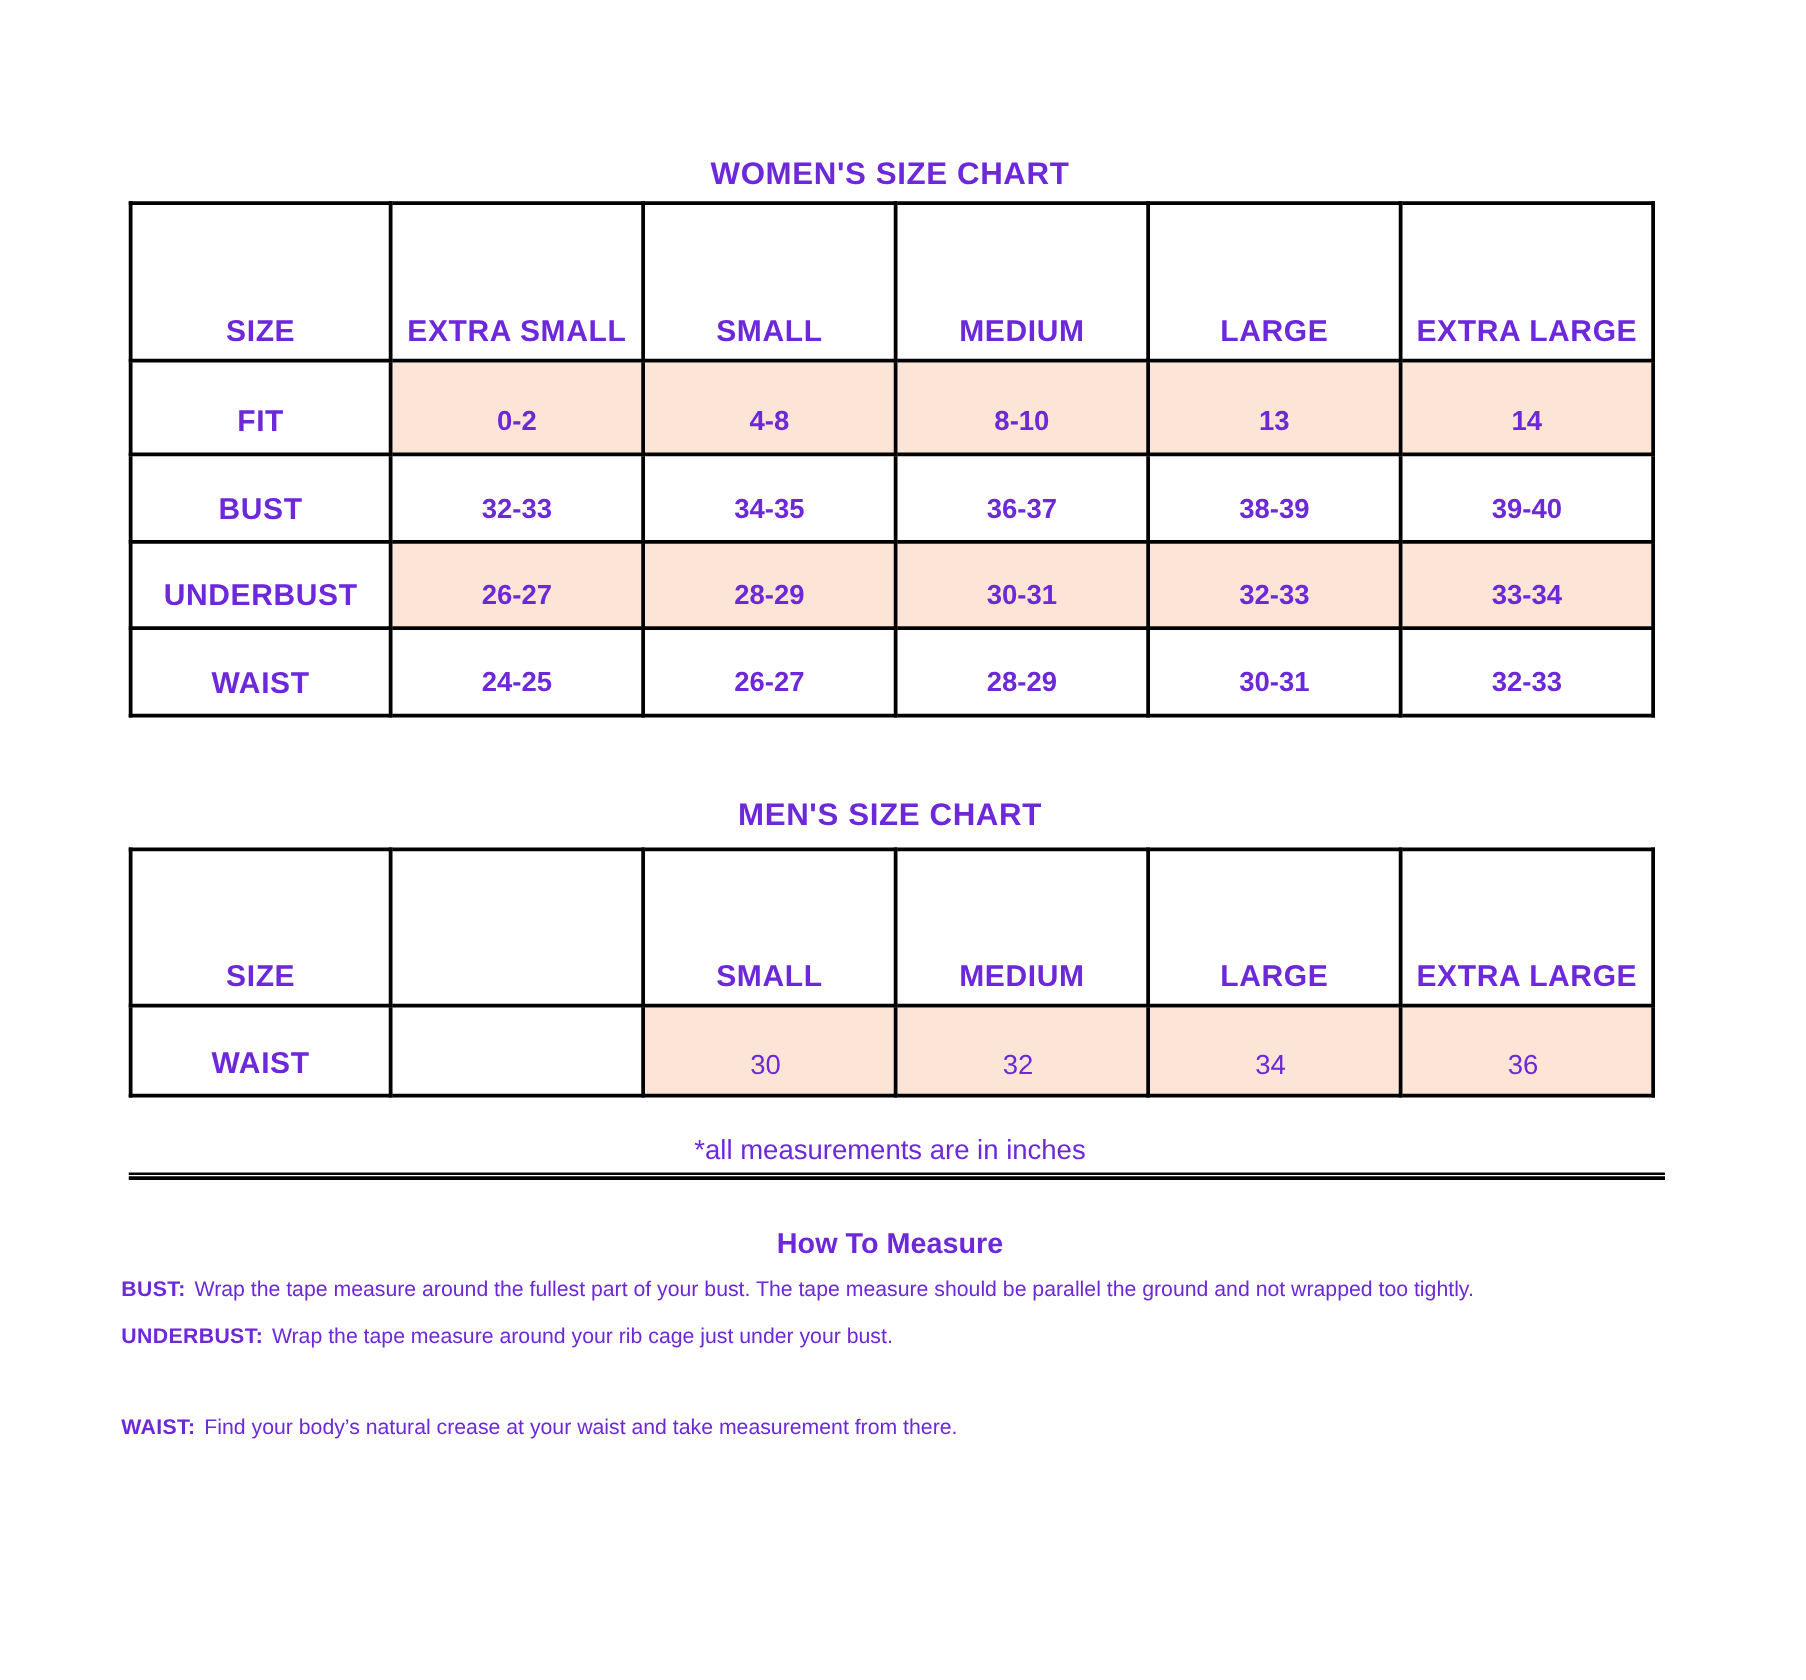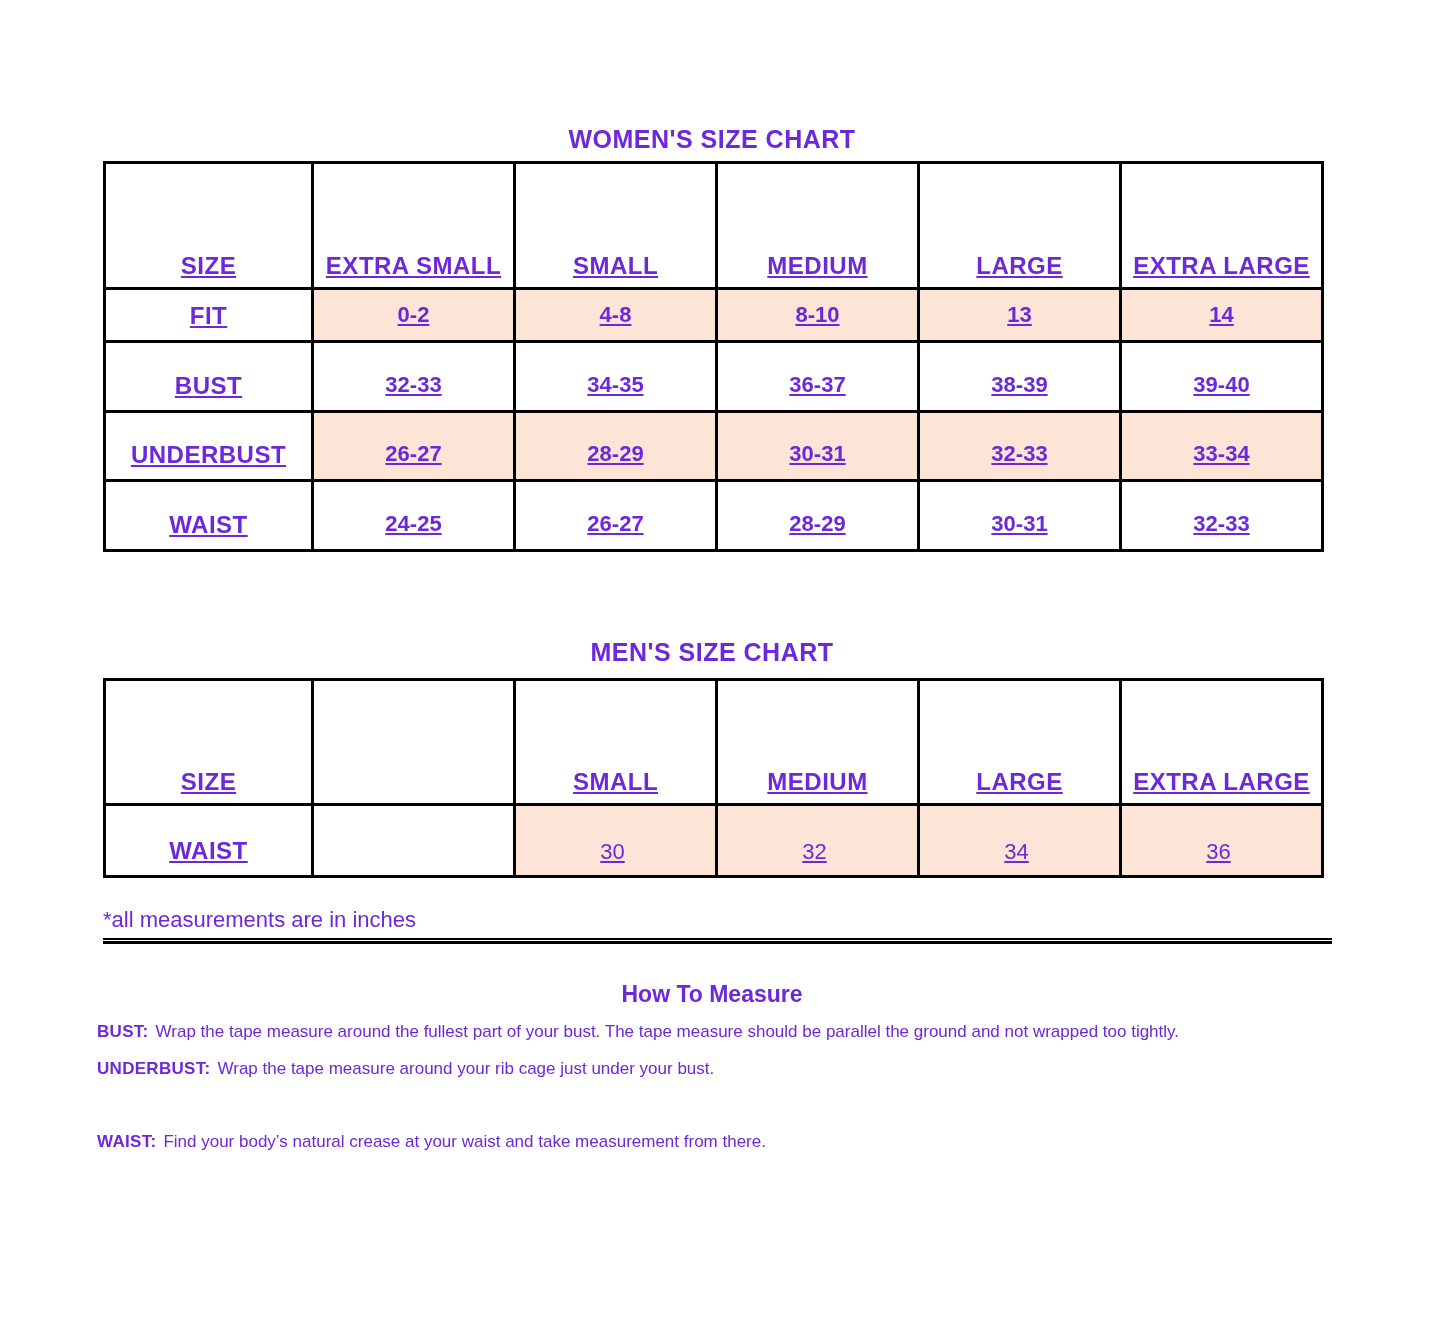--- a/index.html
+++ b/index.html
@@ -26,21 +26,20 @@
   .women-title { top: 124px; }
   .men-title   { top: 637px; }
 
   table.size-table {
     position: absolute;
     left: 103px;
     border-collapse: collapse;
     table-layout: fixed;
     width: 1218px;
     background: #ffffff;
-    text-decoration: underline;
   }
   .women-table { top: 161px; }
   .men-table   { top: 678px; }
 
   table.size-table th,
   table.size-table td {
     border: 3px solid #000000;
     vertical-align: bottom;
     text-align: center;
     overflow: hidden;
@@ -70,21 +69,21 @@
     text-align: right;
     padding-right: 6px;
     padding-bottom: 10px;
   }
 
   .footnote {
     position: absolute;
     top: 907px;
     left: 103px;
     width: 1218px;
-    text-align: left;
+    text-align: center;
     font-size: 22px;
     line-height: 26px;
   }
   .divider-rule {
     position: absolute;
     top: 938px;
     left: 103px;
     width: 1229px;
     height: 6px;
     border-top: 2px solid #000000;
@@ -135,21 +134,21 @@
     </colgroup>
     <tbody>
         <tr style="height:126px">
       <th>SIZE</th>
       <th>EXTRA SMALL</th>
       <th>SMALL</th>
       <th>MEDIUM</th>
       <th>LARGE</th>
       <th>EXTRA LARGE</th>
     </tr>
-    <tr style="height:53px">
+    <tr style="height:75px">
       <td class="lbl">FIT</td>
       <td class="val hl">0-2</td>
       <td class="val hl">4-8</td>
       <td class="val hl">8-10</td>
       <td class="val hl">13</td>
       <td class="val hl">14</td>
     </tr>
     <tr style="height:70px">
       <td class="lbl">BUST</td>
       <td class="val">32-33</td>

